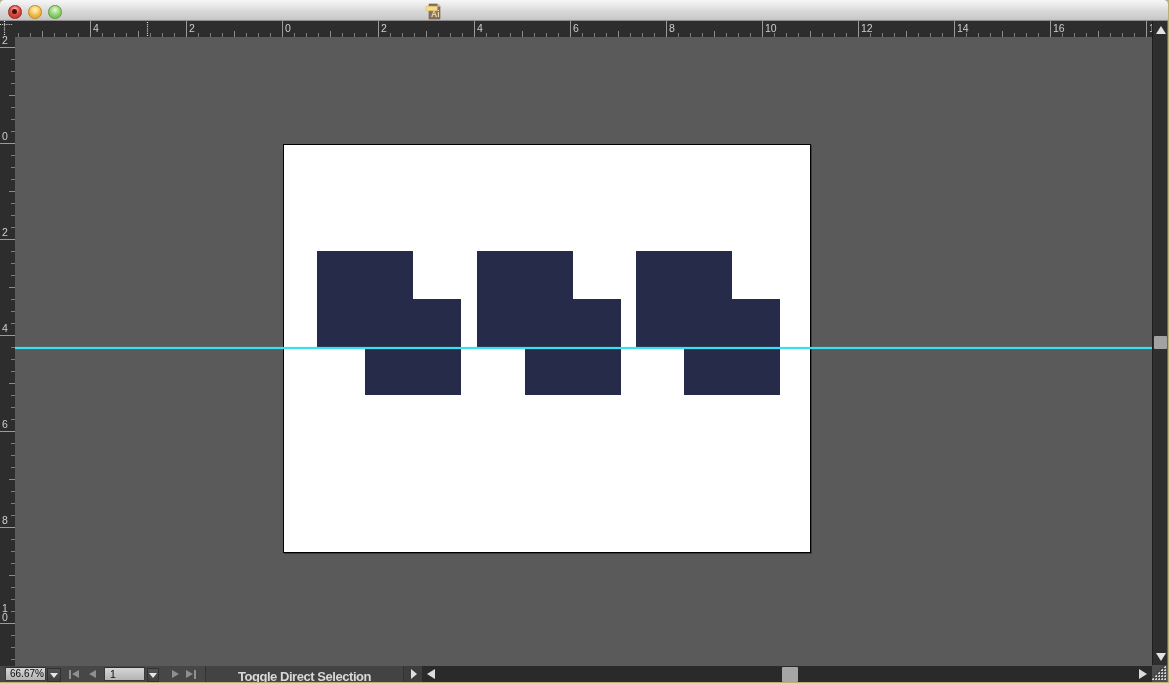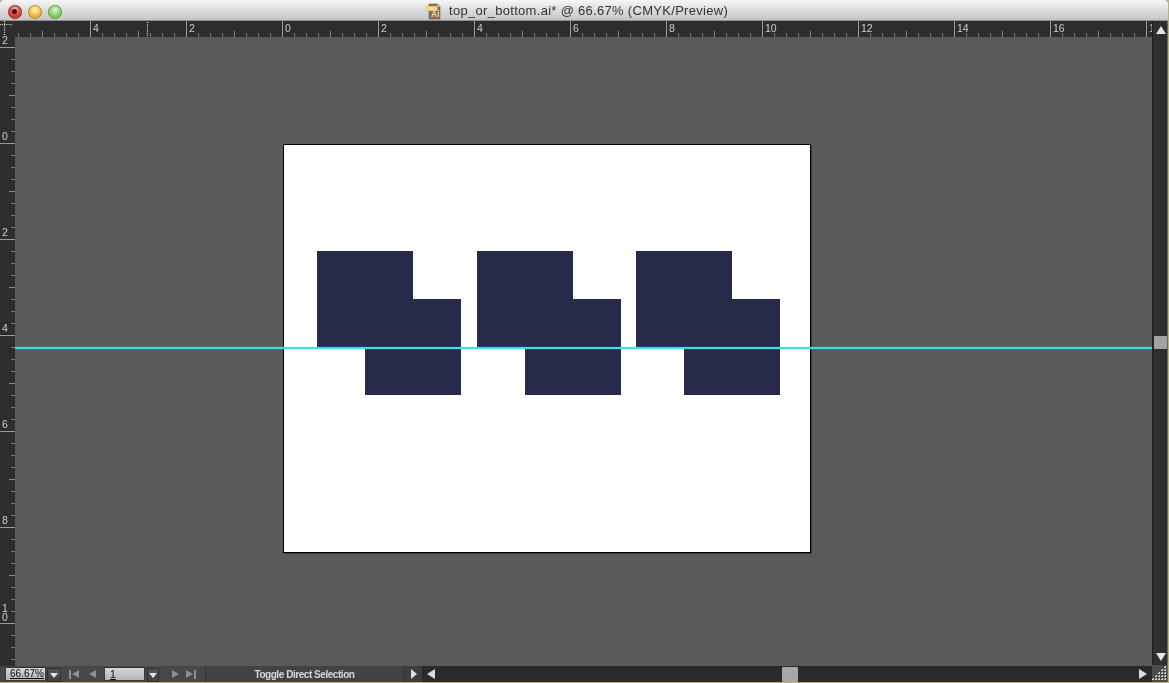--- a/index.html
+++ b/index.html
@@ -22,46 +22,45 @@
 #vthumb { left:1px; top:315px; width:13px; height:13px; background:#a2a2a2; border-radius:1px; }
 .tri { width:0; height:0; }
 #vup { left:3px; top:5px; border-left:5px solid transparent; border-right:5px solid transparent; border-bottom:8px solid #e3e3e3; }
 #vdown { left:3px; top:632px; border-left:5px solid transparent; border-right:5px solid transparent; border-top:8px solid #e3e3e3; }
 #bottombar { left:0; top:666px; width:1168px; height:16px; background:#474747; }
 #bbmid { left:205px; top:0; width:198px; height:16px; background:#434343; border-left:1px solid #333; }
 #bbpanel { left:403px; top:0; width:19px; height:16px; background:#3d3d3d; border-left:1px solid #333; }
 #htrack { left:422px; top:0; width:730px; height:16px; background:#2a2a2a; }
 #hthumb { left:360px; top:1px; width:16px; height:15px; background:#a6a6a6; border-radius:1px; }
 #grip { left:1152px; top:665px; }
-.field { background:linear-gradient(#d6d6d6,#b4b4b4); border:1px solid #3a3a3a; border-top-color:#303030; font-size:11px; color:#0a0a0a; overflow:hidden;text-decoration:underline; }
+.field { background:linear-gradient(#d6d6d6,#b4b4b4); border:1px solid #3a3a3a; border-top-color:#303030; font-size:11px; color:#0a0a0a; overflow:hidden; }
 #zoomfield { left:5px; top:667px; width:35px; line-height:12px; height:12px; padding-left:4px; font-size:10px; }
 #pagefield { left:104px; top:667px; width:34px; line-height:12px; height:12px; padding-left:5px; font-size:10.5px; }
 .dbtn { width:12px; height:12px; background:linear-gradient(#535353,#404040); border:1px solid #303030; top:668px; }
 .dbtn::after { content:""; position:absolute; left:2px; top:4px; width:0; height:0; border-left:4px solid transparent; border-right:4px solid transparent; border-top:5px solid #e6e6e6; }
 #dbtn1 { left:47px; }
 #dbtn2 { left:147px; width:10px; } #dbtn2::after { left:1px; }
 .navtri { top:669px; }
-#tds { left:229px; top:668.5px; width:151px; text-align:center; font-size:10px; font-weight:bold; color:#d8d8d8; letter-spacing:-0.45px; white-space:nowrap; }
+#tds { left:229px; top:668.5px; width:151px; text-align:center; font-size:13px; font-weight:bold; color:#d8d8d8; letter-spacing:-0.45px; white-space:nowrap; }
 #oliveR { left:1167px; top:21px; width:1px; height:661px; background:#6c6b4e; }
 </style></head><body>
 <div id="win">
 
 <div class="abs" id="titlebar"></div>
 <div class="abs light" id="lred"></div>
     <div class="abs light" id="lyellow"></div>
     <div class="abs light" id="lgreen"></div>
 <div class="abs" id="tbicon">
       <svg width="17" height="17" viewBox="0 0 17 17" xmlns="http://www.w3.org/2000/svg" style="display:block">
 <path d="M4 1 L12.5 1 L15 3.5 L15 16 L4 16 Z" fill="#8a7262" stroke="#6e594c" stroke-width="0.6"></path>
 <path d="M12.5 1 L15 3.5 L12.5 3.5 Z" fill="#e9d7a4"></path>
 <rect x="1" y="3.2" width="11.2" height="4.6" fill="#f3dd8d" stroke="#d9bd62" stroke-width="0.5"></rect>
 <text x="6" y="14.4" font-family="Liberation Sans, sans-serif" font-size="8.5" font-weight="bold" fill="#e8d7a6">Ai</text>
 </svg>
     </div>
-<div class="abs" id="title">top_or_bottom.ai* @ 66.67% (CMYK/Preview)</div>
 <div class="abs" id="hruler">
       <svg width="1137" height="16" xmlns="http://www.w3.org/2000/svg" style="display:block">
         <rect width="1137" height="16" fill="#2d2d2d"></rect>
         <line x1="27.5" y1="10" x2="27.5" y2="16" stroke="#8a8a8a" stroke-width="1"></line>
         <line x1="3.5" y1="12" x2="3.5" y2="16" stroke="#7b7b7b" stroke-width="1"></line>
         <line x1="15.5" y1="12" x2="15.5" y2="16" stroke="#7b7b7b" stroke-width="1"></line>
         <line x1="39.5" y1="12" x2="39.5" y2="16" stroke="#7b7b7b" stroke-width="1"></line>
         <line x1="51.5" y1="12" x2="51.5" y2="16" stroke="#7b7b7b" stroke-width="1"></line>
         <line x1="63.5" y1="12" x2="63.5" y2="16" stroke="#7b7b7b" stroke-width="1"></line>
         <line x1="75.5" y1="0" x2="75.5" y2="16" stroke="#9a9a9a" stroke-width="1"></line>

